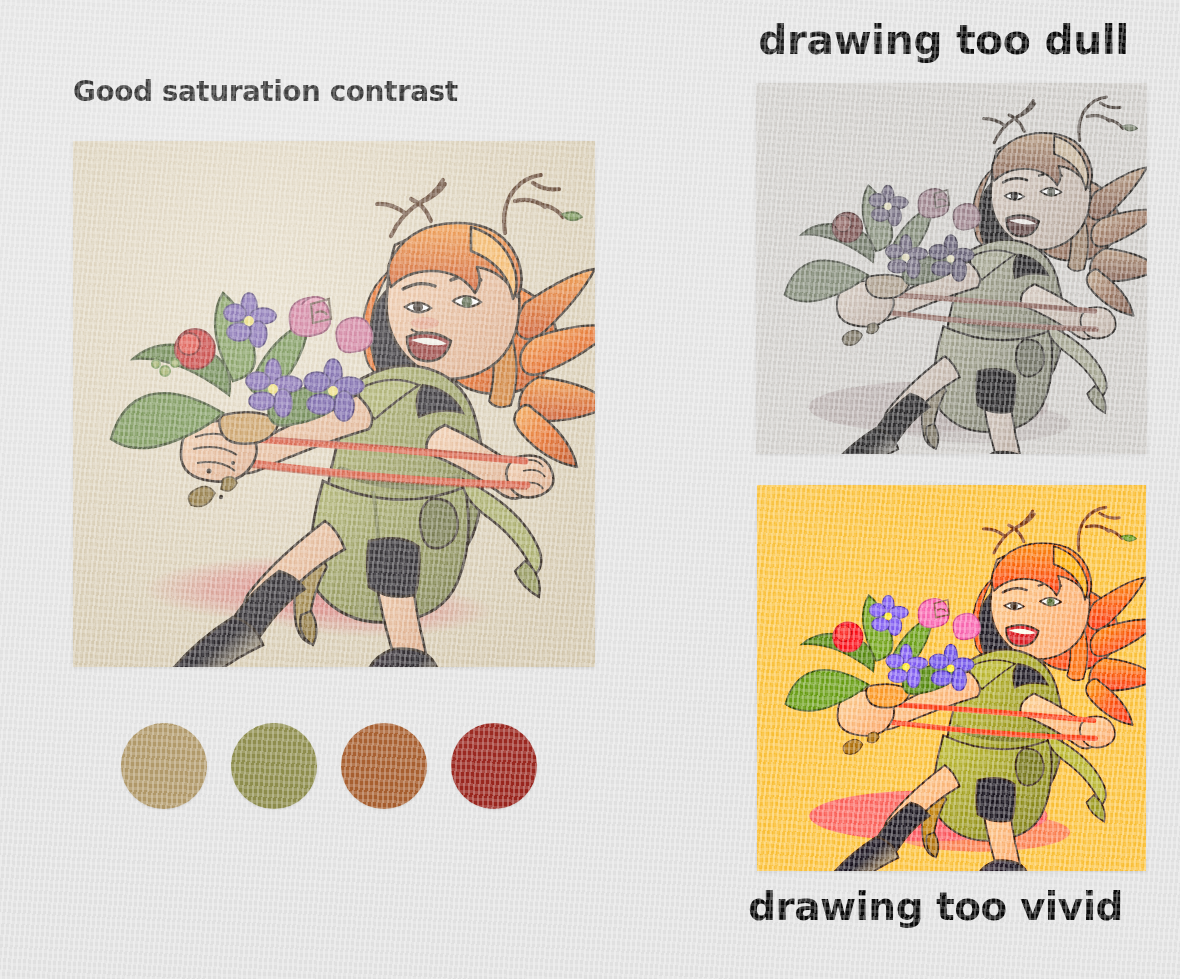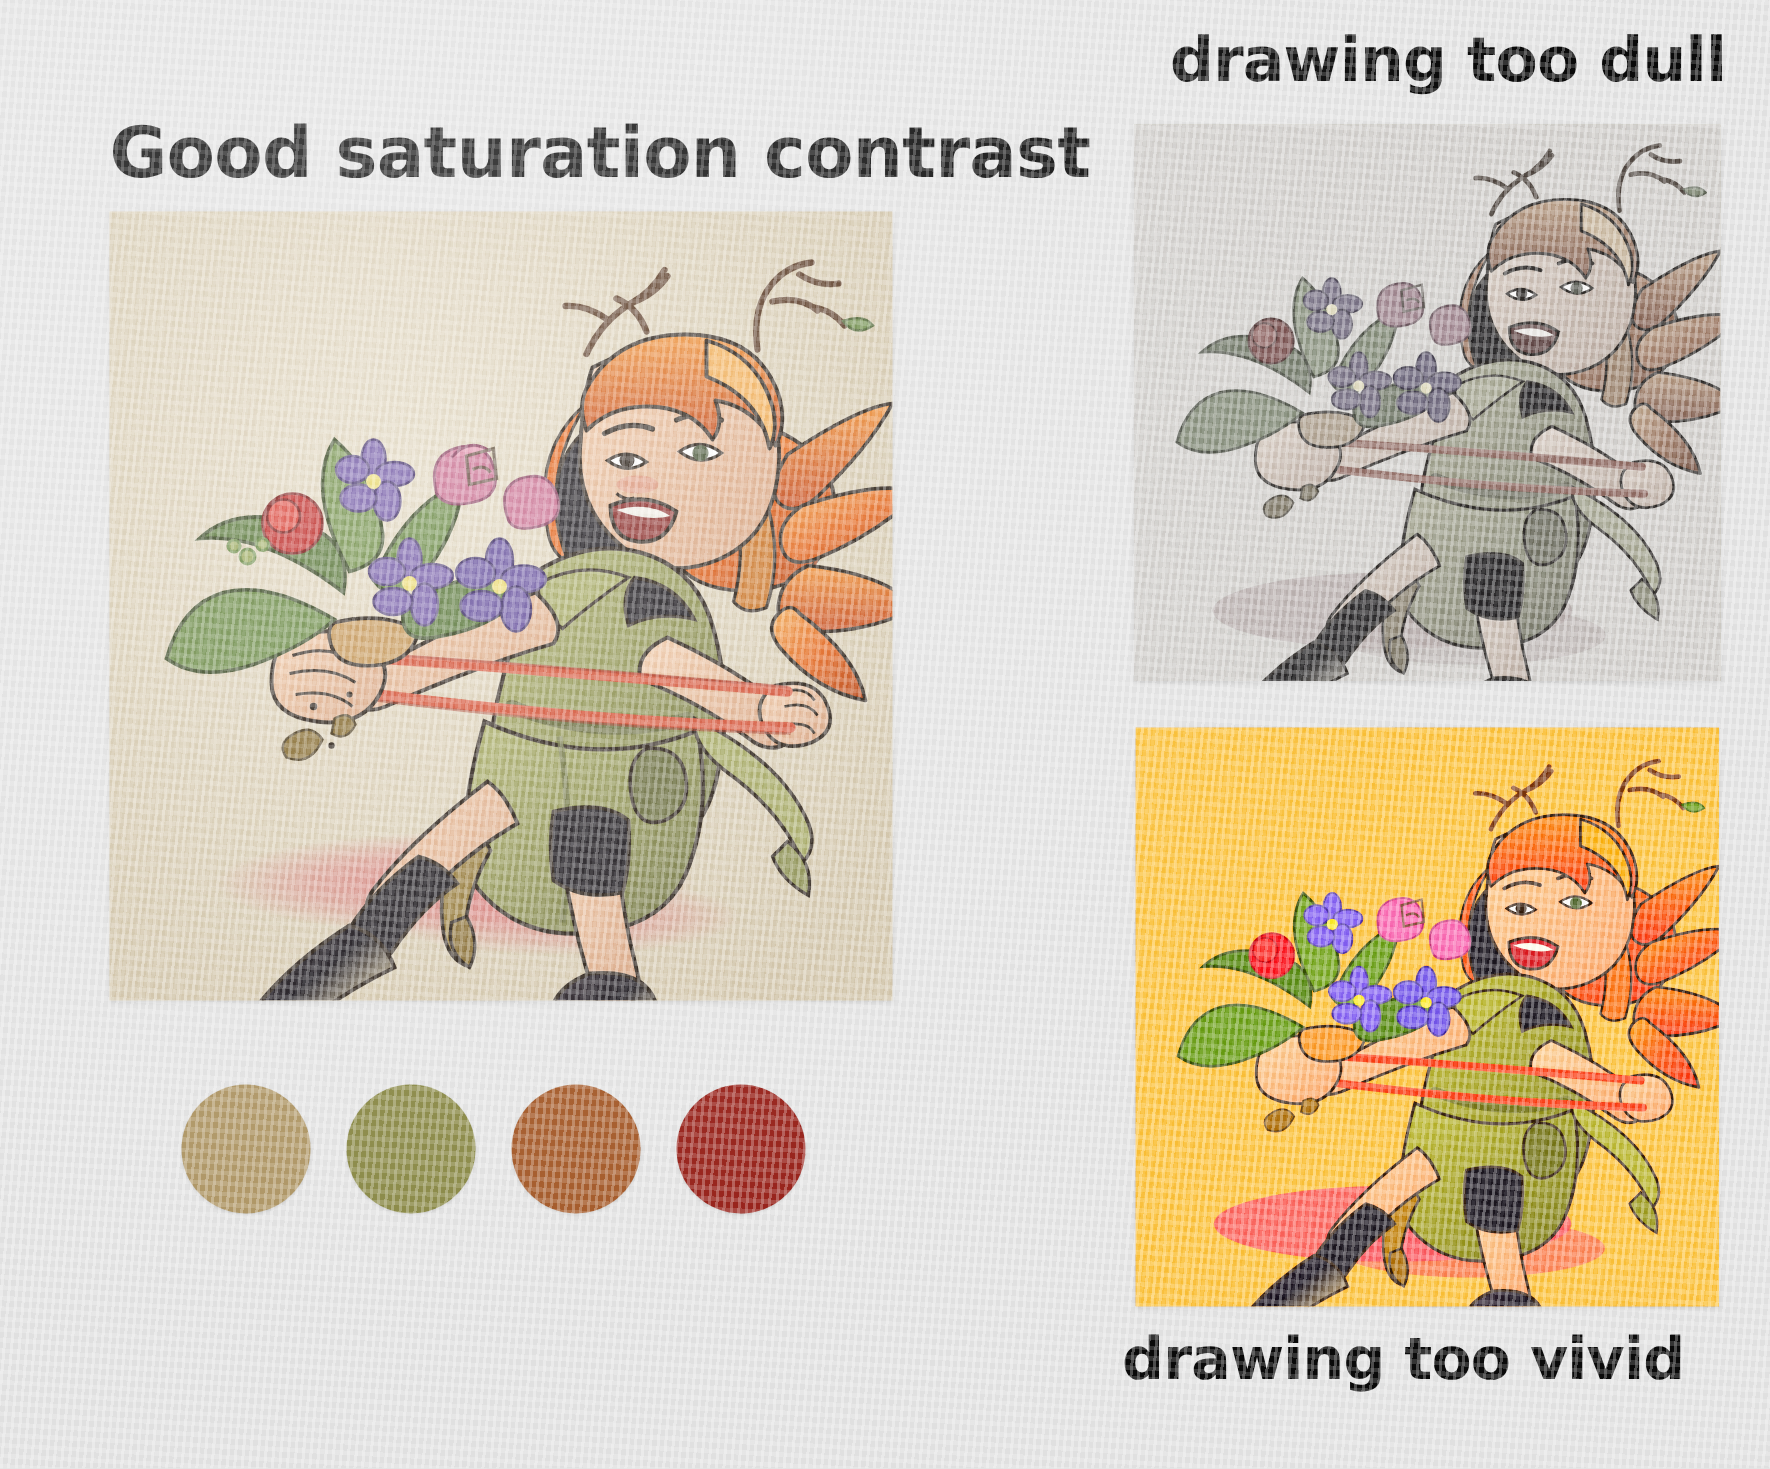--- a/index.html
+++ b/index.html
@@ -28,22 +28,22 @@
   
   .heading{
     position:absolute;
     color:#0b0b0b;
     font-weight:bold;
     letter-spacing:-0.5px;
     white-space:nowrap;
     font-family:"DejaVu Sans", sans-serif;
     z-index:20;
   }
-  #h-main{ left:73px; top:75px; font-size:47px; }
-  #h-dull{ left:758px; top:16px; font-size:41px;margin-left:22px; }
+  #h-main{ left:73px; top:75px; font-size:28px; }
+  #h-dull{ left:758px; top:16px; font-size:41px; }
   #h-vivid{ left:748px; top:884px; font-size:39px; }
 
   
   .panel{
     position:absolute;
     overflow:hidden;
     box-shadow:0 1px 3px rgba(0,0,0,.10);
   }
   #panel-main{ left:73px; top:141px; width:522px; height:526px; background:#ded2b9; }
   #panel-dull{ left:756px; top:83px; width:391px; height:371px; background:#c9c5b8; }

